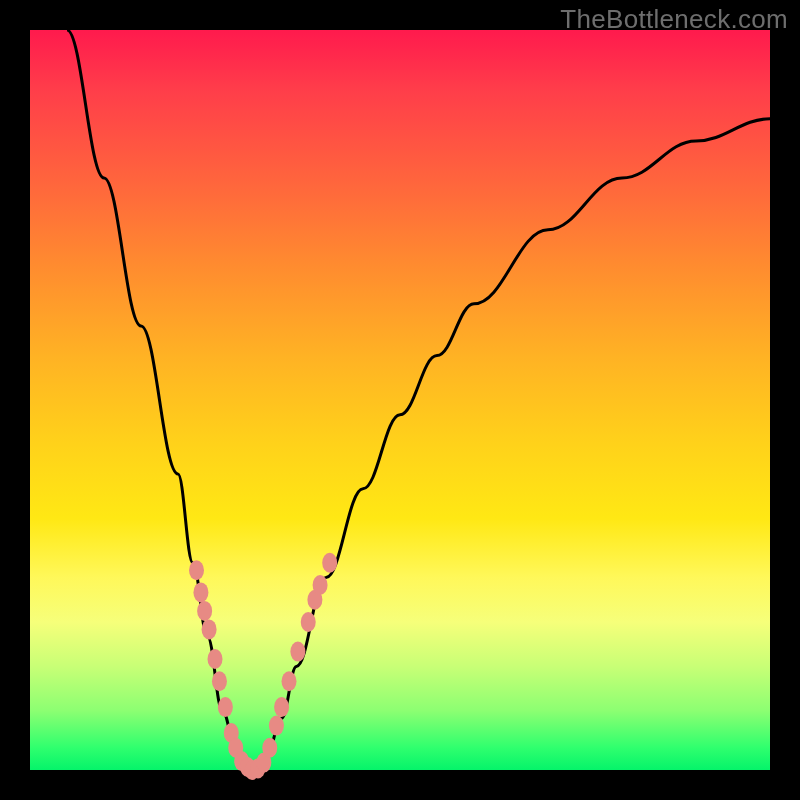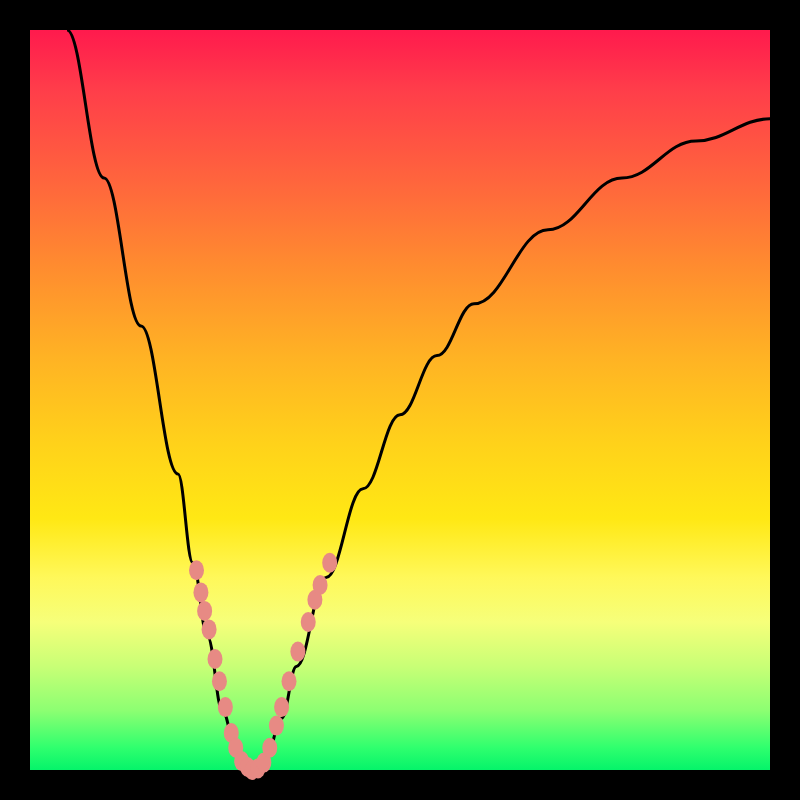--- a/index.html
+++ b/index.html
@@ -55,20 +55,21 @@
     left: 0;
     width: 740px;
     height: 740px;
     overflow: visible;
   }
 </style>
 </head>
 <body>
 
 <div class="frame">
+  <div class="watermark">TheBottleneck.com</div>
 
   <div class="plot-area">
     <svg class="curve" viewBox="0 0 740 740">
       <path id="curve-path" fill="none" stroke="#000000" stroke-width="3" d="M 37 0 C 51.8 0, 59.2 148, 74 148 C 88.8 148, 96.2 296, 111 296 C 125.8 296, 133.2 444, 148 444 C 153.92000000000002 444, 156.88 532.8, 162.8 532.8 C 168.72 532.8, 171.68 606.8, 177.6 606.8 C 183.52 606.8, 186.48 680.8, 192.4 680.8 C 198.32000000000002 680.8, 201.28 725.2, 207.20000000000002 725.2 C 213.12 725.2, 216.08 740, 222 740 C 227.92000000000002 740, 230.88 725.2, 236.8 725.2 C 242.72000000000003 725.2, 245.68 688.2, 251.60000000000002 688.2 C 257.52 688.2, 260.48 636.4, 266.4 636.4 C 278.24 636.4, 284.15999999999997 547.6, 296 547.6 C 310.8 547.6, 318.2 458.8, 333 458.8 C 347.8 458.8, 355.2 384.8, 370 384.8 C 384.8 384.8, 392.20000000000005 325.59999999999997, 407.00000000000006 325.59999999999997 C 421.8 325.59999999999997, 429.20000000000005 273.8, 444 273.8 C 473.6 273.8, 488.4 199.80000000000007, 518 199.80000000000007 C 547.6 199.80000000000007, 562.4 148, 592 148 C 621.6 148, 636.4 111, 666 111 C 695.6 111, 710.4 88.79999999999995, 740 88.79999999999995"></path>
       <g id="markers">
           <ellipse cx="166.5" cy="540.2" rx="7.5" ry="10" fill="#e78a84" stroke="#d46b64" stroke-width="0"></ellipse>
           <ellipse cx="170.94" cy="562.4" rx="7.5" ry="10" fill="#e78a84" stroke="#d46b64" stroke-width="0"></ellipse>
           <ellipse cx="174.64000000000001" cy="580.9" rx="7.5" ry="10" fill="#e78a84" stroke="#d46b64" stroke-width="0"></ellipse>
           <ellipse cx="179.07999999999998" cy="599.4" rx="7.5" ry="10" fill="#e78a84" stroke="#d46b64" stroke-width="0"></ellipse>
           <ellipse cx="185" cy="629" rx="7.5" ry="10" fill="#e78a84" stroke="#d46b64" stroke-width="0"></ellipse>

